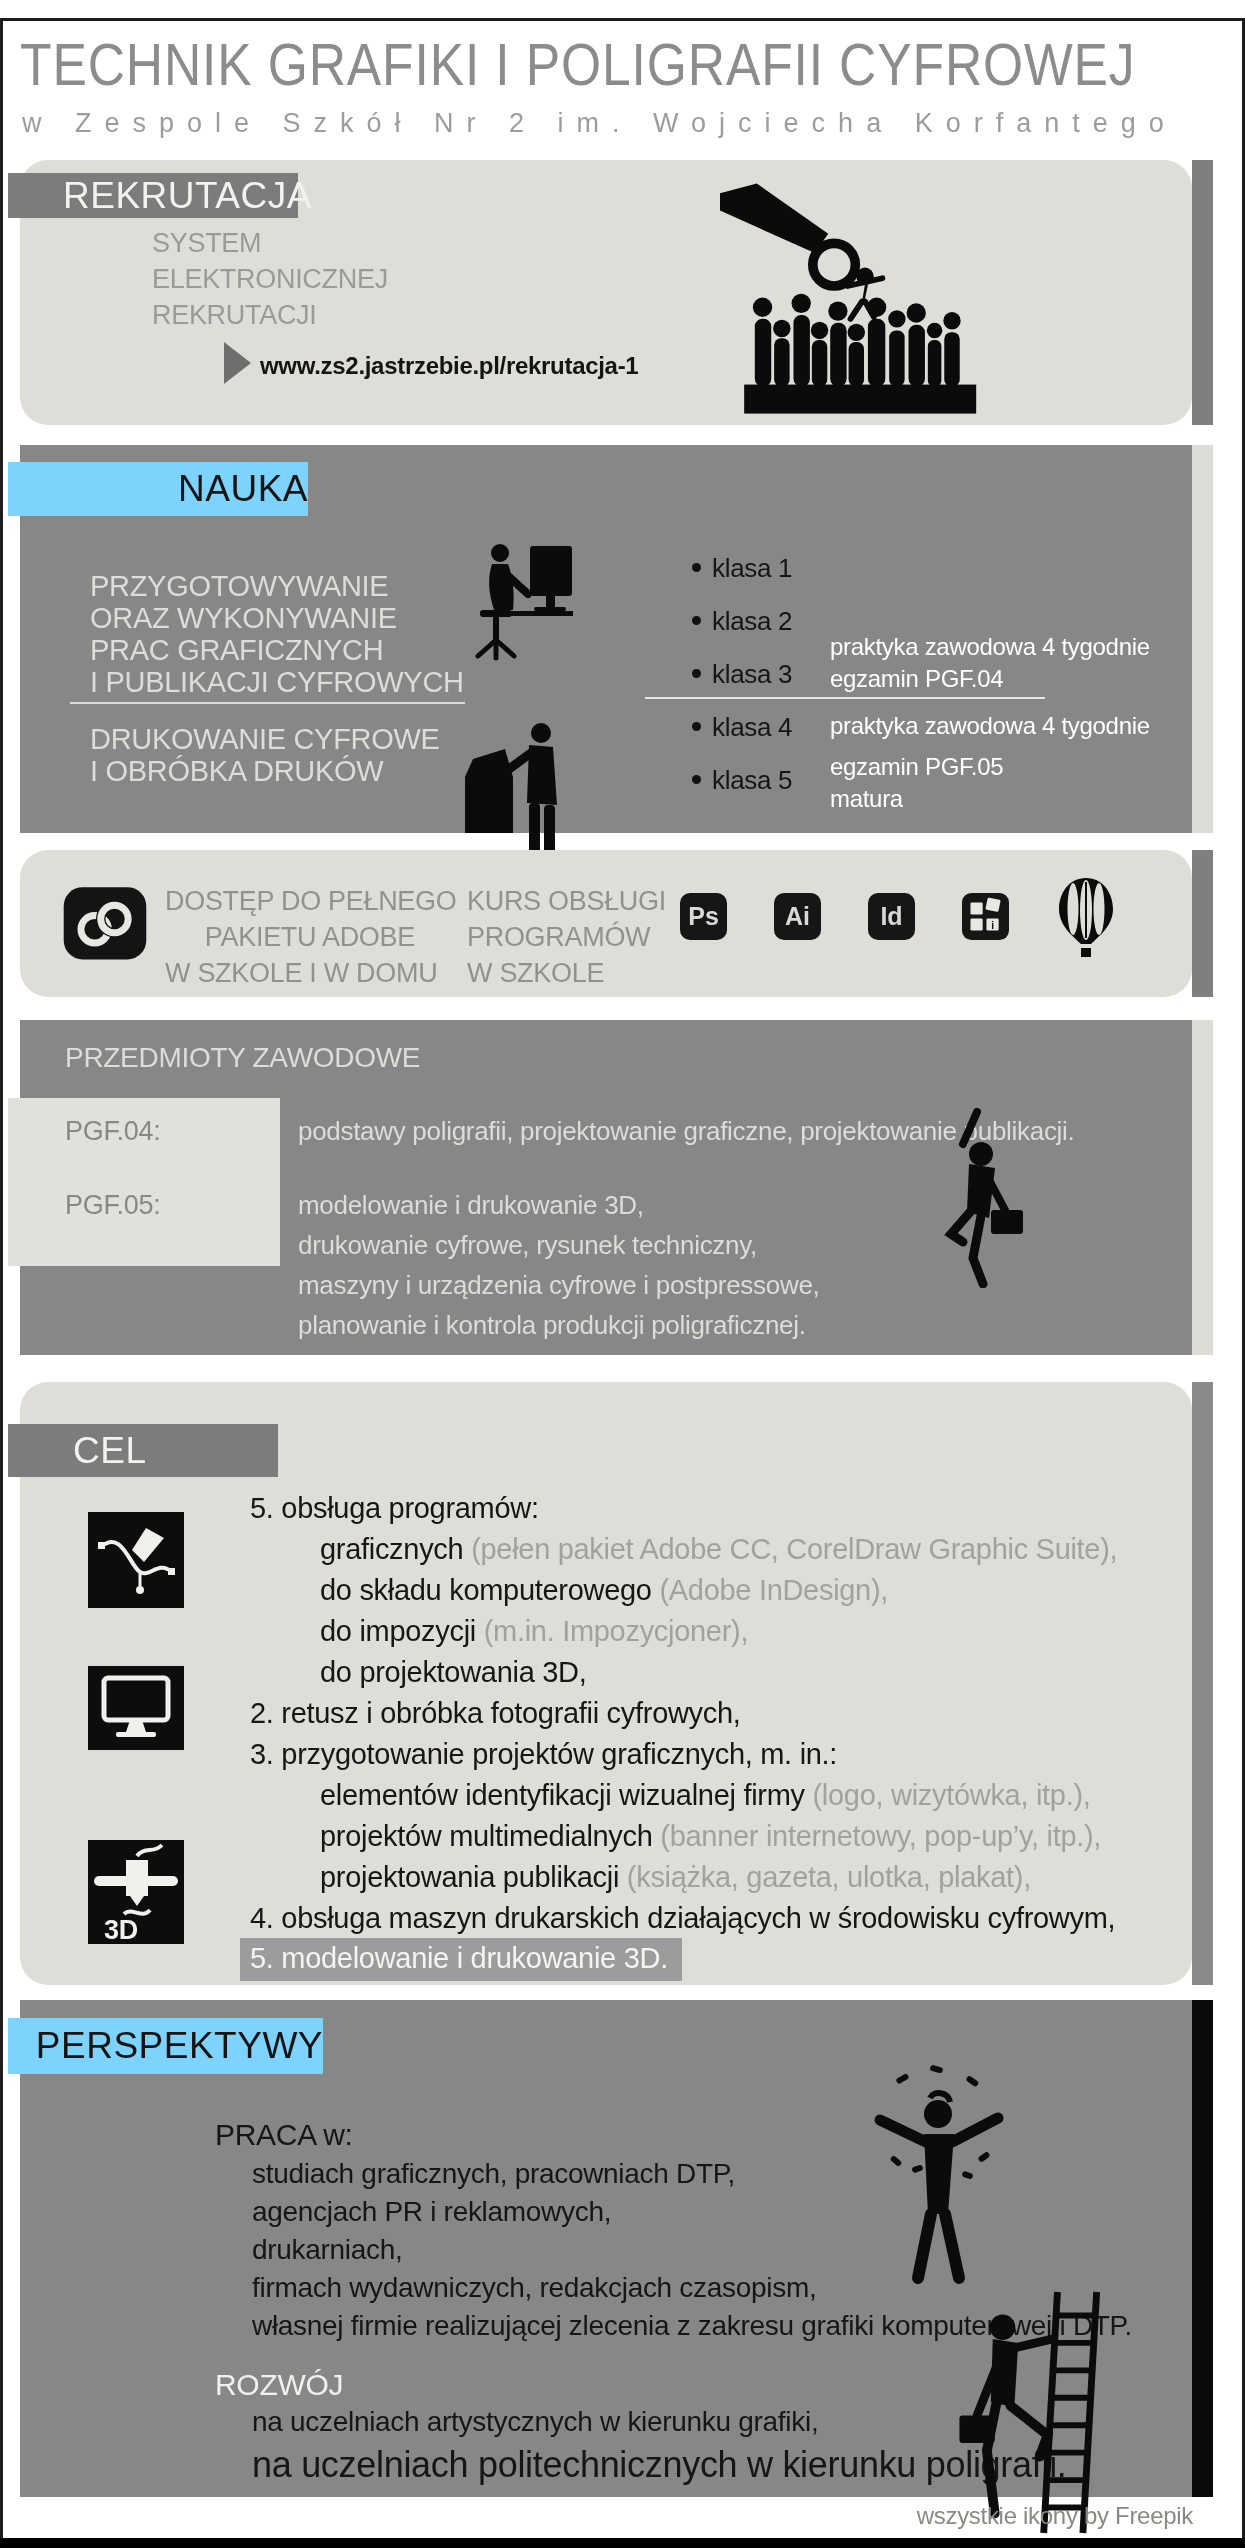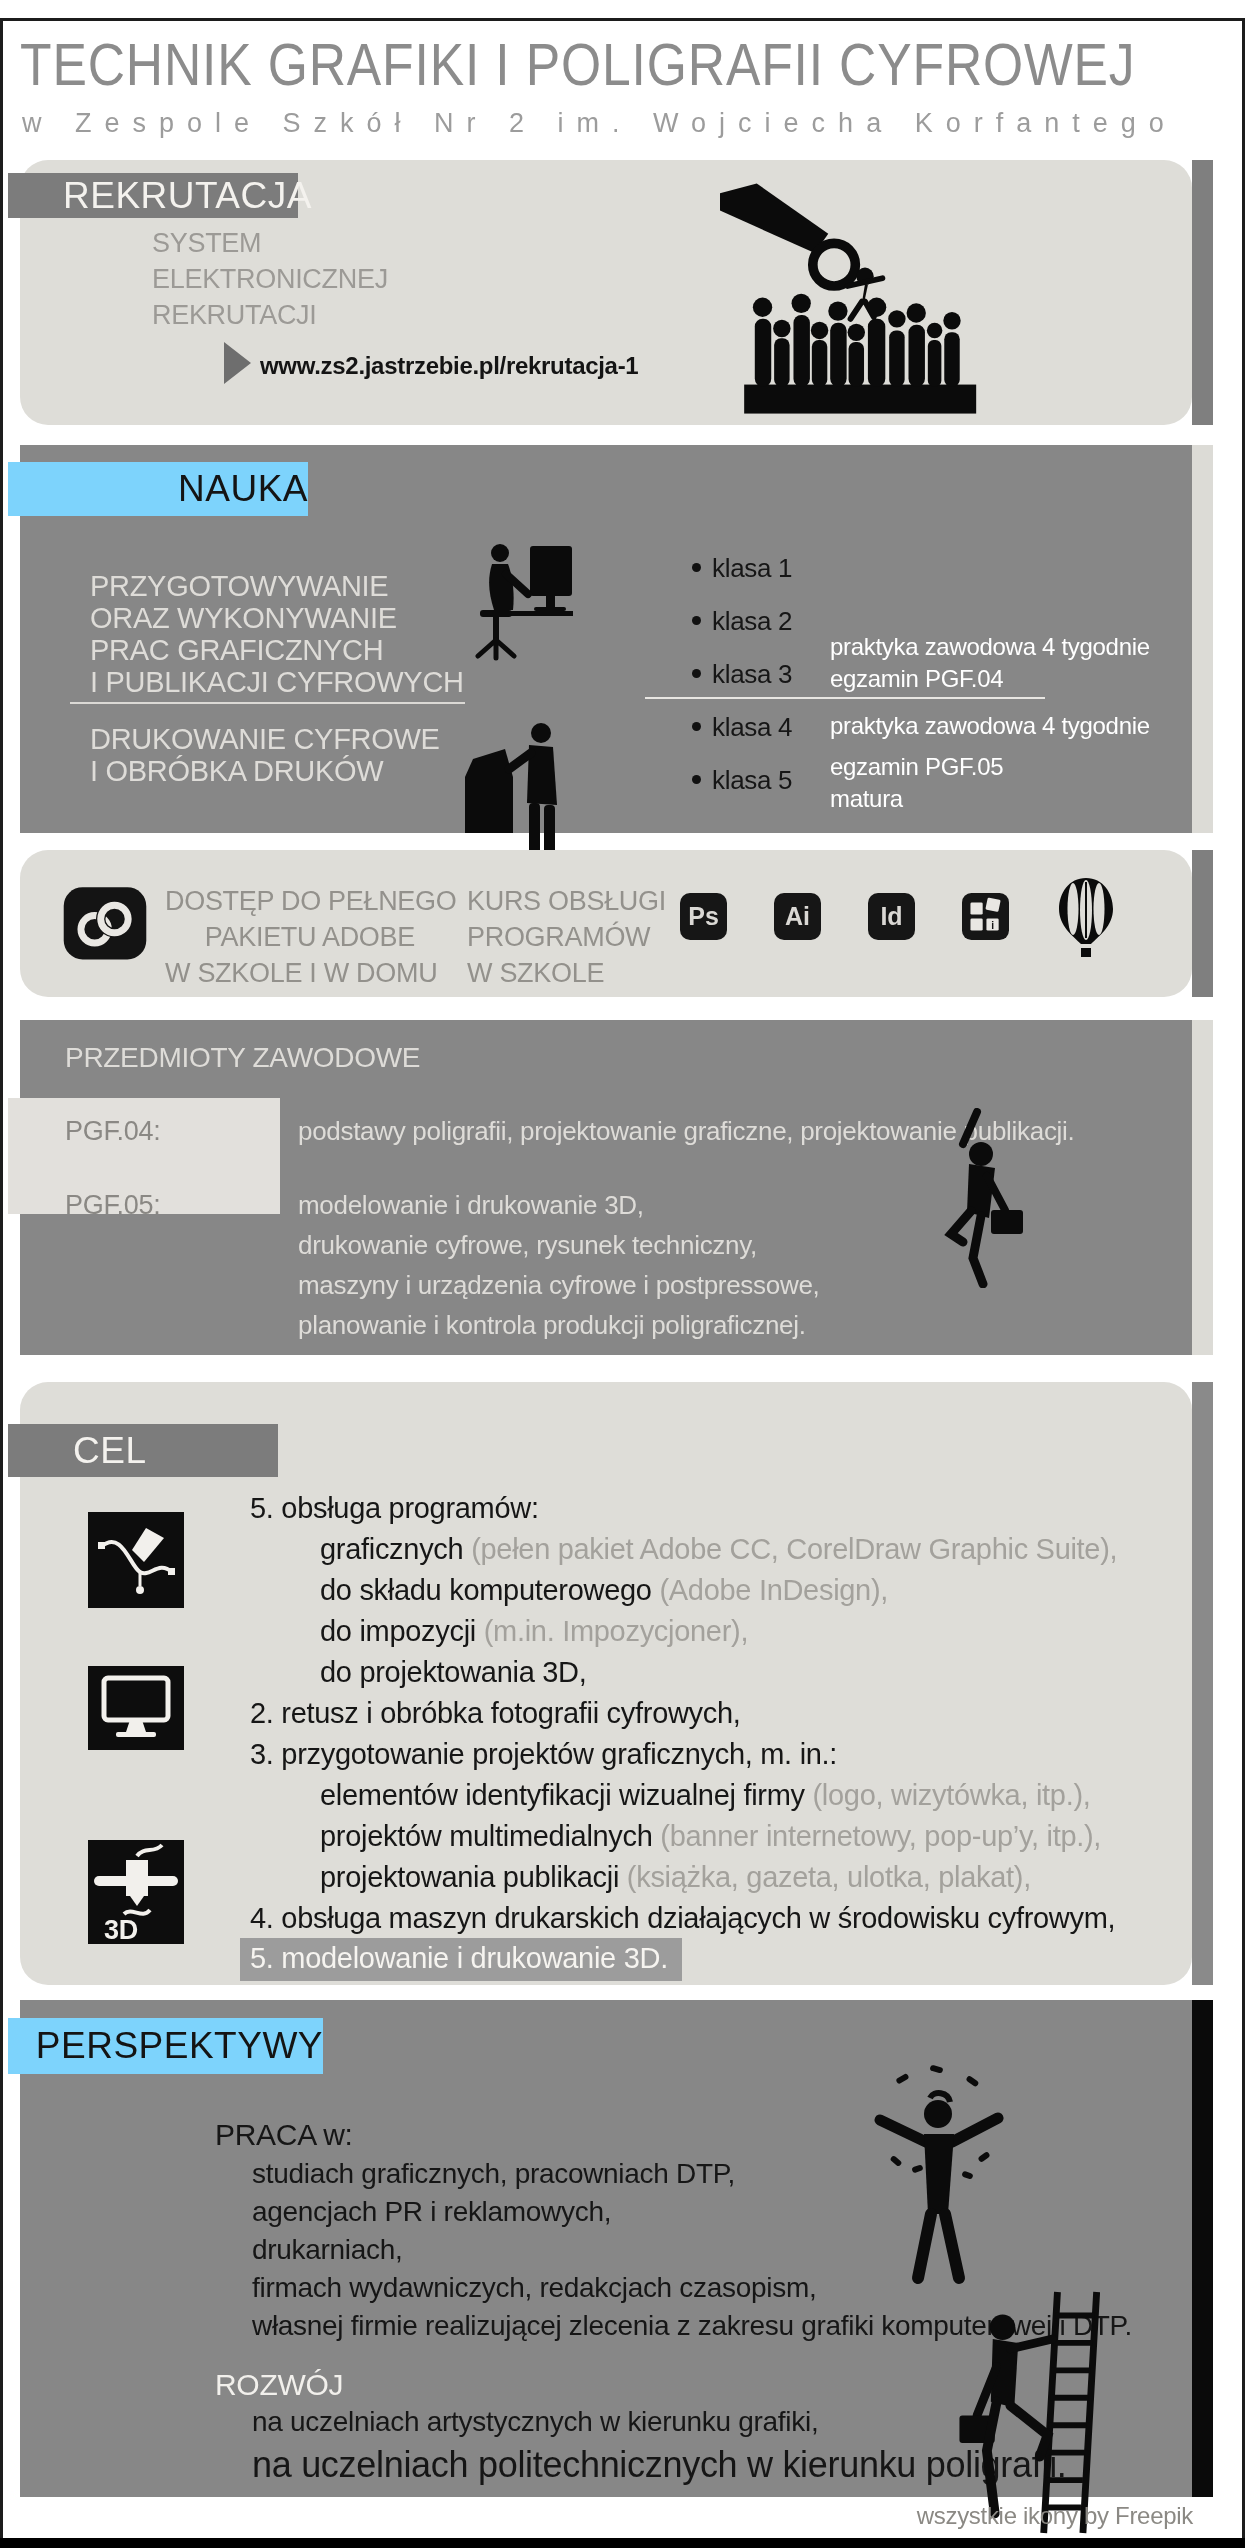--- a/index.html
+++ b/index.html
@@ -204,21 +204,21 @@
       <ellipse cx="30" cy="34" rx="6" ry="30" fill="#deddd8"></ellipse>
       <ellipse cx="43" cy="33" rx="5.5" ry="26" fill="#deddd8"></ellipse>
       <path d="M30,6 L30,62" stroke="#0b0b0b" stroke-width="2"></path>
       <rect x="25" y="72" width="10" height="9" fill="#0b0b0b"></rect>
     </svg>
   </div>
 
   <div class="sec sec-gray" style="top:1020px;height:335px;">
     <div class="strip" style="background:#dcdbd6;"></div>
     <div class="txt t-light" style="left:45px;top:22px;font-size:28px;">PRZEDMIOTY ZAWODOWE</div>
-    <div class="abs" style="left:-12px;top:78px;width:272px;height:116px;background:#e2e0dc;">
+    <div class="abs" style="left:-12px;top:78px;width:272px;height:168px;background:#e2e0dc;">
       <div class="txt pgf-label" style="left:57px;top:18px;font-size:27px;">PGF.04:</div>
       <div class="txt pgf-label" style="left:57px;top:92px;font-size:27px;">PGF.05:</div>
     </div>
     <div class="txt t-light" style="left:278px;top:96px;font-size:26px;">podstawy poligrafii, projektowanie graficzne, projektowanie publikacji.</div>
     <div class="txt t-light" style="left:278px;top:170px;font-size:26px;">modelowanie i drukowanie 3D,</div>
     <div class="txt t-light" style="left:278px;top:210px;font-size:26px;">drukowanie cyfrowe,  rysunek techniczny,</div>
     <div class="txt t-light" style="left:278px;top:250px;font-size:26px;">maszyny i urządzenia cyfrowe i postpressowe,</div>
     <div class="txt t-light" style="left:278px;top:290px;font-size:26px;">planowanie i kontrola produkcji poligraficznej.</div>
 
     <svg class="abs" style="left:905px;top:88px;" width="110" height="180" viewBox="0 0 110 180">

